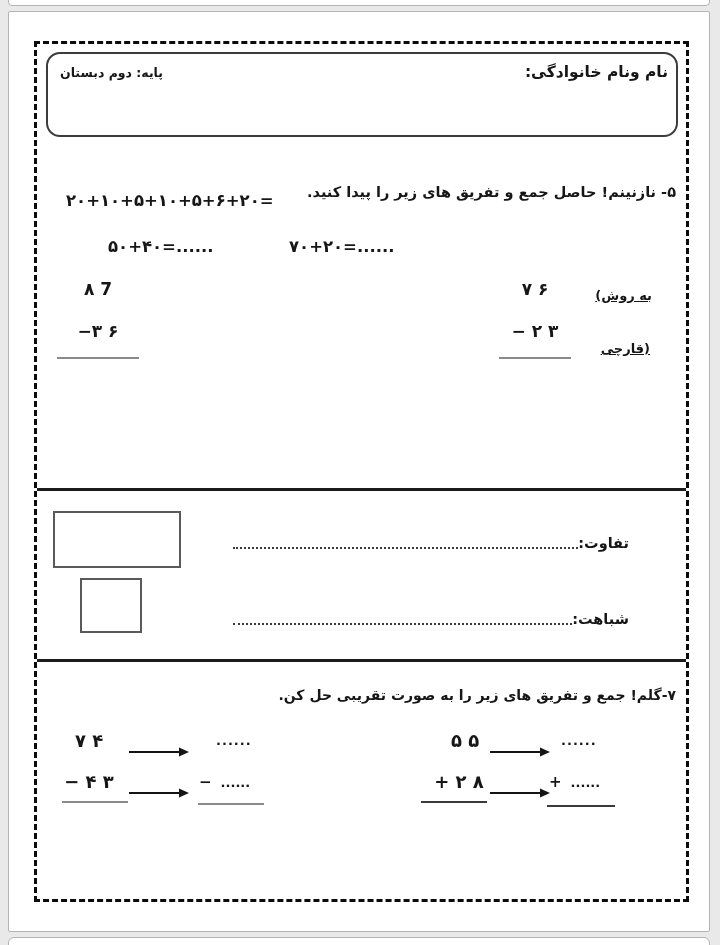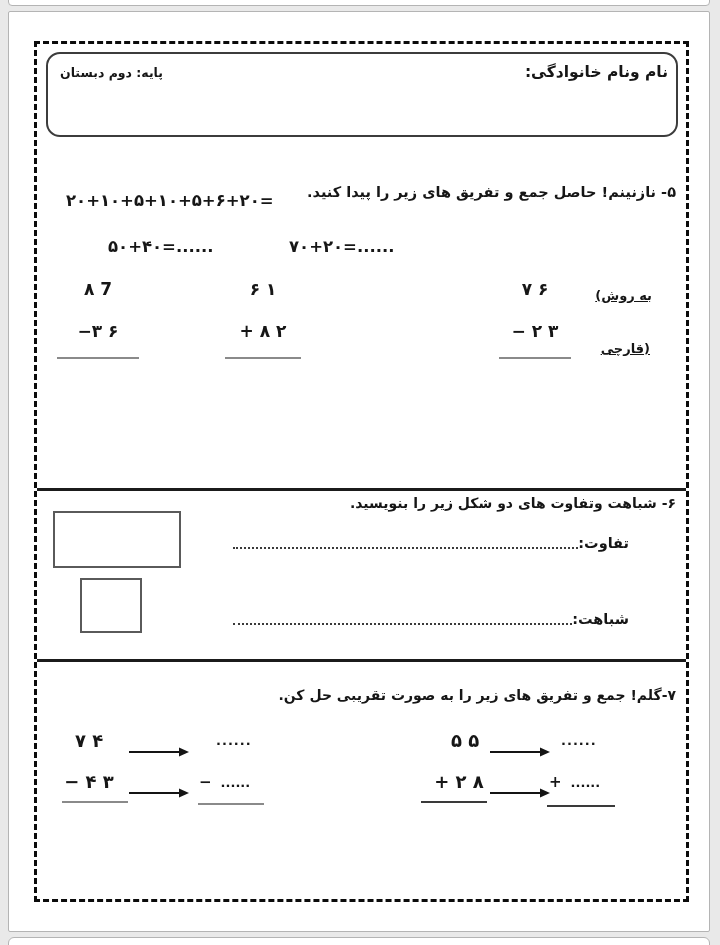--- a/index.html
+++ b/index.html
@@ -67,37 +67,31 @@
 
     <div class="eq" style="left:57px;top:181px;">۲۰+۱۰+۵+۱۰+۵+۶+۲۰=</div>
     <div class="eq" style="left:57px;top:227px;margin-left:42px;">۵۰+۴۰=......</div>
     <div class="eq" style="left:280px;top:227px;">۷۰+۲۰=......</div>
 
     <div class="col" style="left:48px;top:269px;width:82px;">
       <div class="t">۸ 7</div>
       <div class="b">−۳ ۶</div>
       <div class="u"></div>
     </div>
-    <div class="col" style="left:216px;top:269px;width:76px;">
-      <div class="t">۶ ۱</div>
-      <div class="b">+ ۸ ۲</div>
-      <div class="u"></div>
-    </div>
     <div class="col" style="left:490px;top:269px;width:72px;">
       <div class="t">۷ ۶</div>
       <div class="b">− ۲ ۳</div>
       <div class="u"></div>
     </div>
 
     <div class="method" style="right:57px;top:277px;">(به روش</div>
     <div class="method" style="right:59px;top:330px;">قارچی)</div>
 
     <div class="divider" style="top:476px;"></div>
 
-    <div class="rtl-line q-title" style="top:482px;font-size:14px;">۶- شباهت وتفاوت های دو شکل زیر را بنویسید.</div>
 
     <div class="shape rect-big"></div>
     <div class="shape rect-small"></div>
 
     <div class="write-row" style="top:592px;">
       <span class="lbl">شباهت:</span>
       <span class="dotfill"></span>
     </div>
     <div class="write-row" style="top:516px;">
       <span class="lbl">تفاوت:</span>

